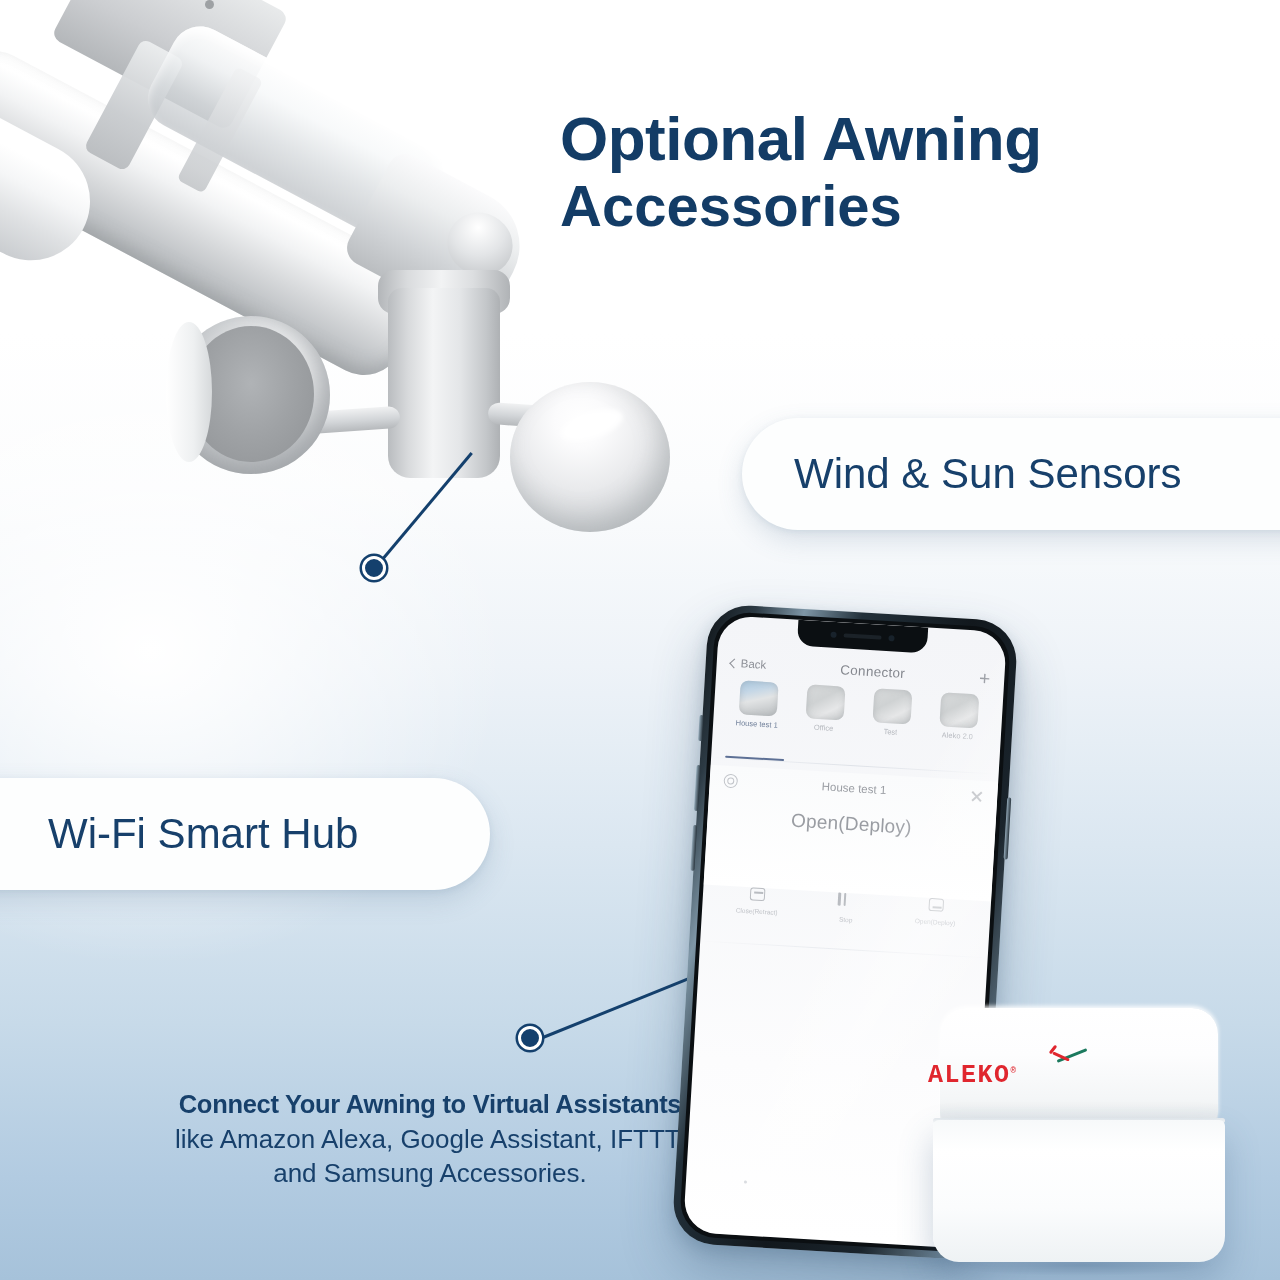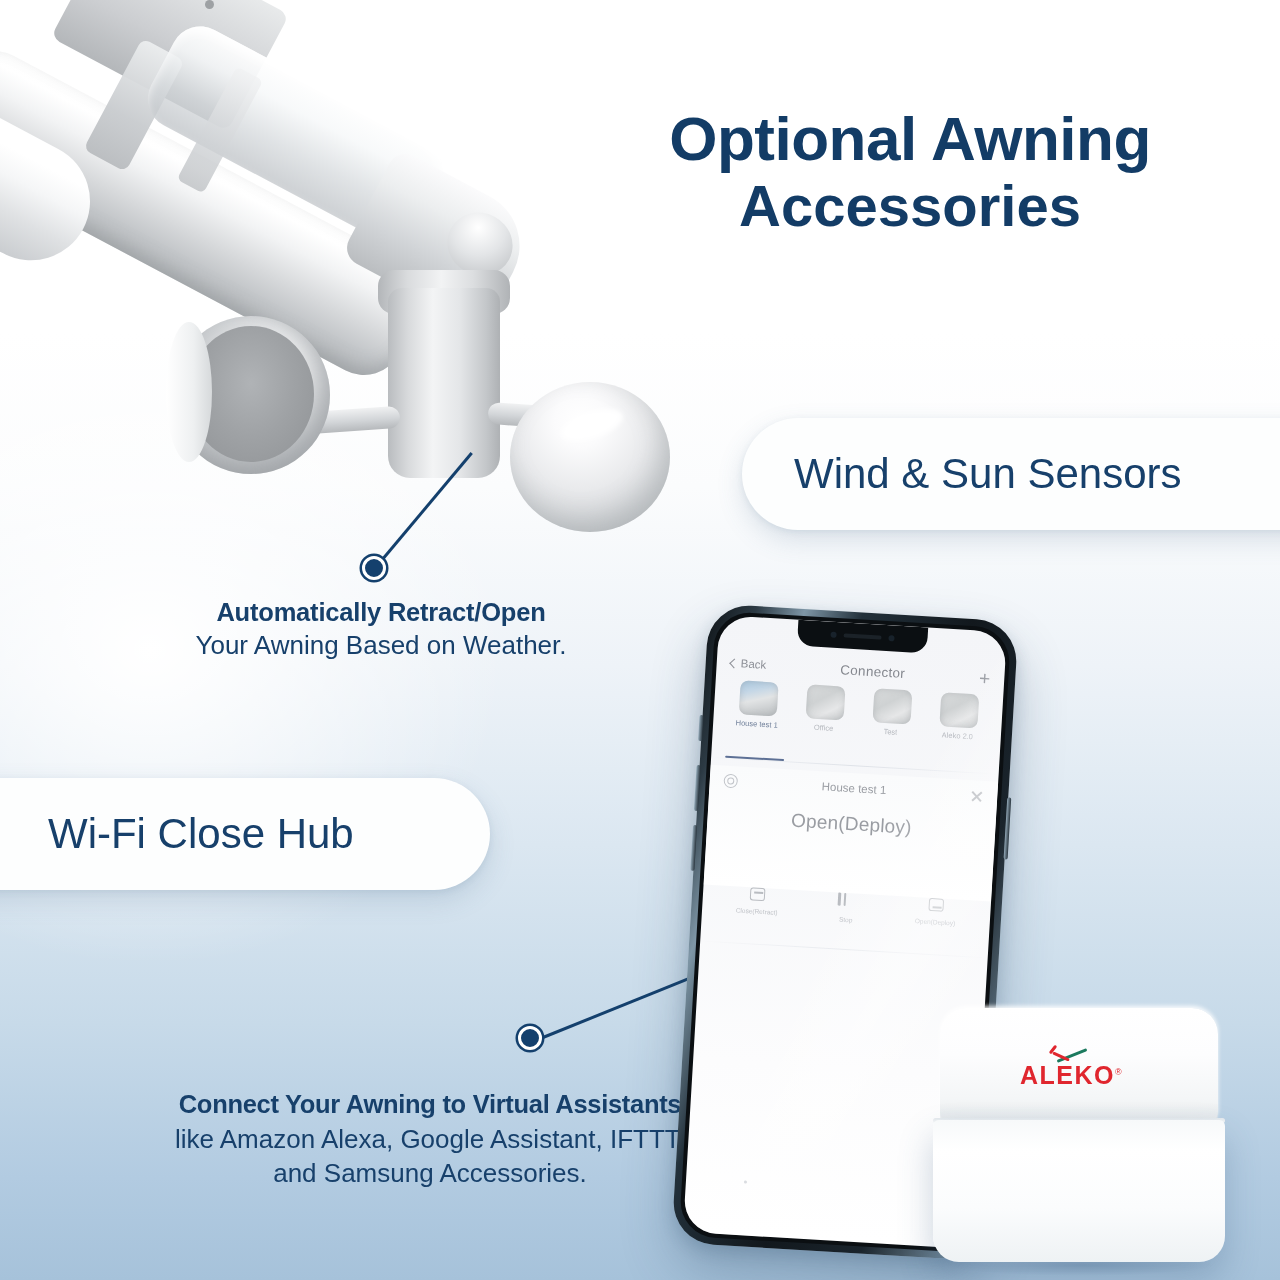--- a/index.html
+++ b/index.html
@@ -35,21 +35,21 @@
   .bg-glow2 {
     position:absolute; left:-200px; top:340px;
     width:700px; height:620px;
     background:radial-gradient(ellipse at 50% 50%, #ffffff 0%, rgba(255,255,255,0) 72%);
     pointer-events:none;
   }
 
   
   .title-wrap {
     position:absolute; left:560px; top:108px; width:700px;
-    text-align:center; color:#123a63;
+    text-align:left; color:#123a63;
   }
   .title-line1 {
     font-size:62px; font-weight:700; letter-spacing:-0.5px;
     line-height:1.0; color:#133c66;
   }
   .title-line2 {
     font-size:58px; font-weight:700; letter-spacing:0px;
     line-height:1.25; color:#133c66;
   }
 
@@ -399,21 +399,21 @@
     background:linear-gradient(to bottom, #f7f9fa 0%, #ffffff 22%, #fbfcfd 62%, #eef2f4 100%);
     box-shadow:0 18px 34px rgba(60,95,130,0.28);
   }
   .hub-edge {
     position:absolute; left:5px; top:110px; width:292px; height:5px;
     background:linear-gradient(to bottom, #e4e9ed, #f6f8f9);
     border-radius:3px;
   }
   .hub-logo {
     position:absolute; left:0; right:13px; top:36px;
-    text-align:center;
+    font-family:Liberation Mono, monospace;
   }
   .logo-roof {
     position:relative; width:60px; height:18px; margin:0 auto 1px;
   }
   .logo-roof .lr {
     position:absolute; height:3px; border-radius:2px;
   }
   .logo-roof .lr1 {
     left:14px; top:10px; width:32px;
     background:#1c7a5e; transform:rotate(-22deg);
@@ -473,27 +473,23 @@
     <div class="title-line2">Accessories</div>
   </div>
 
   <div class="pill pill-sensors">
     <span>Wind &amp; Sun Sensors</span>
   </div>
 
   <div class="callout-line" style="left:374px; top:568px; width:152px; transform:rotate(-50deg);"></div>
   <div class="callout-dot" style="left:362px; top:556px;"></div>
 
-  <div class="caption caption-sensor">
-    <span class="bold">Automatically Retract/Open</span>
-    <span class="reg">Your Awning Based on Weather.</span>
-  </div>
 
   <div class="pill pill-hub">
-    <span>Wi-Fi Close Hub</span>
+    <span>Wi-Fi Smart Hub</span>
   </div>
 
   <div class="callout-line" style="left:538px; top:1038px; width:242px; transform:rotate(-22deg);"></div>
   <div class="callout-dot" style="left:518px; top:1026px;"></div>
 
   <div class="caption caption-hub">
     <span class="bold">Connect Your Awning to Virtual Assistants</span>
     <span class="reg">like Amazon Alexa, Google Assistant, IFTTT,</span>
     <span class="reg">and Samsung Accessories.</span>
   </div>

